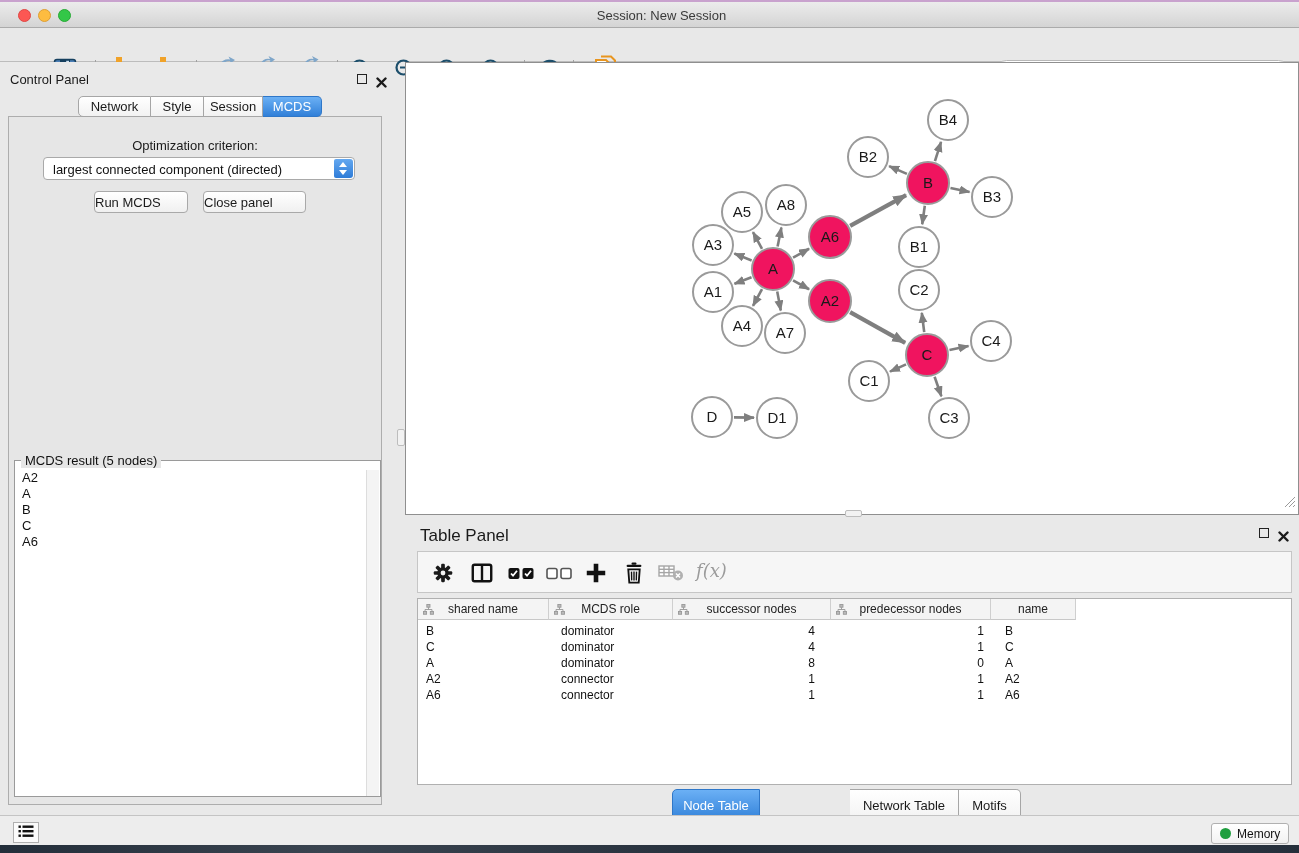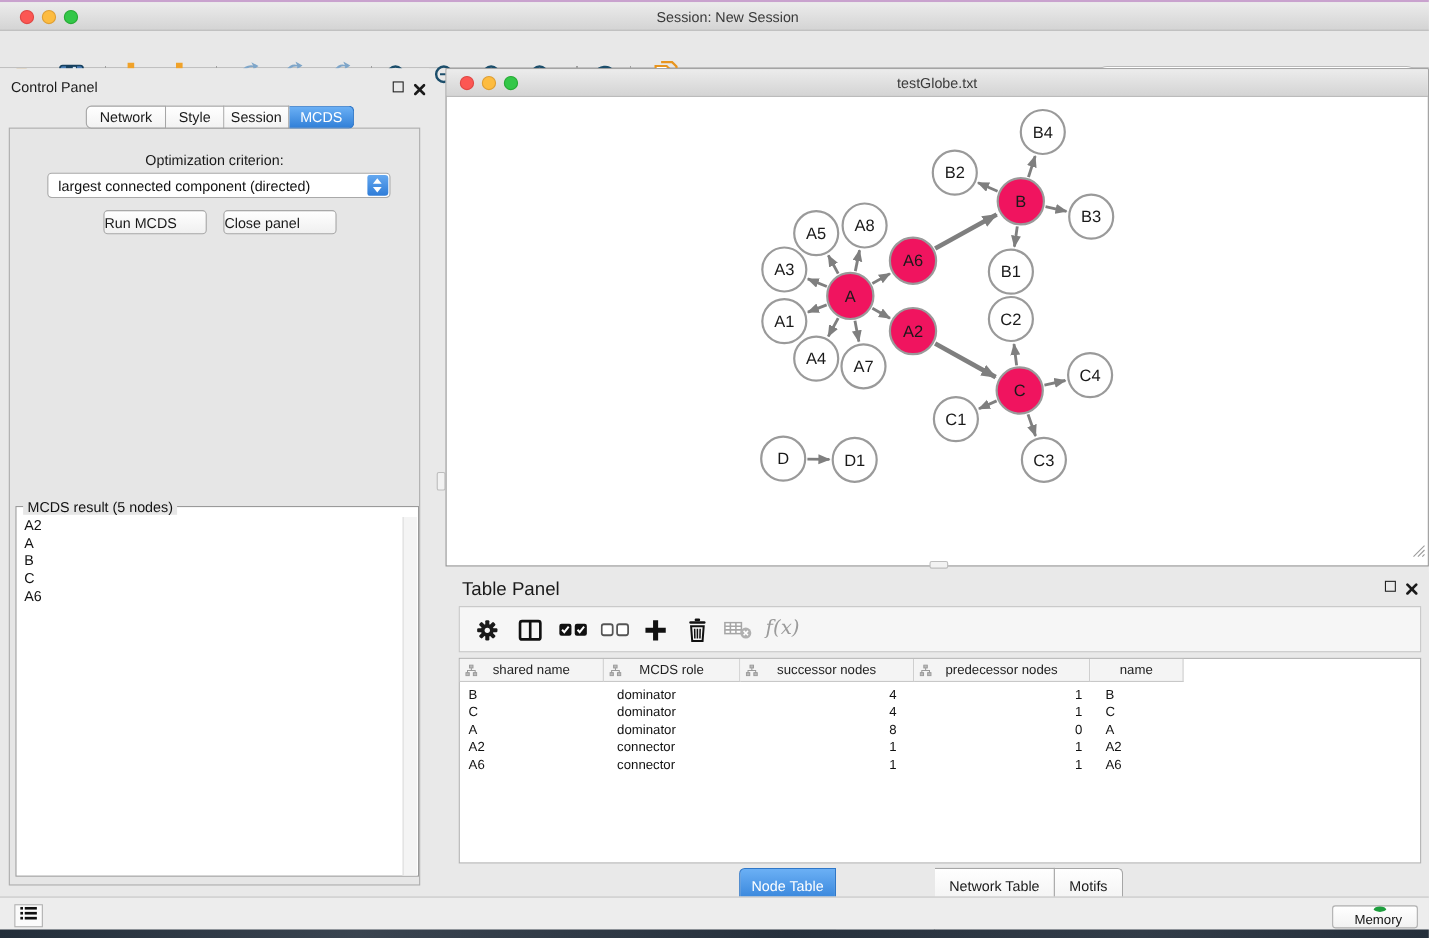--- a/index.html
+++ b/index.html
@@ -255,26 +255,20 @@
           <div class="mcds-item">C</div>
           <div class="mcds-item">A6</div>
         </div>
       <div class="abs" style="right:1px;top:9px;width:13px;height:326px;background:#f4f4f4;border-left:1px solid #dddddd;"></div>
     </div>
   </div>
 
   <div class="abs grip" style="left:397px;top:429px;width:8px;height:17px;"></div>
 
   <div class="abs" style="left:405px;top:62px;width:894px;height:453px;border:1px solid #8f8f8f;background:#ffffff;">
-    <div class="titlebar abs" style="left:0;top:0;width:892px;height:25px;">
-      <div class="tl red" style="left:12px;top:6px;"></div>
-      <div class="tl yel" style="left:32px;top:6px;"></div>
-      <div class="tl grn" style="left:52px;top:6px;"></div>
-      <div class="wtitle abs" style="top:5px;">testGlobe.txt</div>
-    </div>
     <svg class="abs" style="left:0;top:25px;" width="892" height="426" viewBox="0 0 892 426">
       <defs>
         <marker id="arr" markerUnits="userSpaceOnUse" markerWidth="12" markerHeight="10" refX="10" refY="4.5" orient="auto">
             <path d="M0,0 L11,4.5 L0,9 Z" fill="#7f7f7f"></path>
           </marker>
         <marker id="arrT" markerUnits="userSpaceOnUse" markerWidth="16" markerHeight="13" refX="13" refY="5.5" orient="auto">
             <path d="M0,0 L14,5.5 L0,11 Z" fill="#7f7f7f"></path>
           </marker>
       </defs>
       <g id="graph-edges">
@@ -569,21 +563,21 @@
     <div class="abs" style="left:13px;top:6px;width:26px;height:21px;border:1px solid #b0b0b0;background:#fbfbfb;display:flex;align-items:center;justify-content:center;">
       <span><svg width="16" height="13" viewBox="0 0 16 13" fill="#111">
             <rect x="0.5" y="0.5" width="2.4" height="2.4"></rect>
             <rect x="4.5" y="0.5" width="11" height="2.4"></rect>
             <rect x="0.5" y="5" width="2.4" height="2.4"></rect>
             <rect x="4.5" y="5" width="11" height="2.4"></rect>
             <rect x="0.5" y="9.5" width="2.4" height="2.4"></rect>
             <rect x="4.5" y="9.5" width="11" height="2.4"></rect>
           </svg></span>
     </div>
-    <div class="abs" style="left:1211px;top:7px;width:78px;height:21px;border:1px solid #b0b0b0;border-radius:3px;background:linear-gradient(#ffffff,#f2f2f2);display:flex;align-items:center;flex-direction:column;">
+    <div class="abs" style="left:1211px;top:7px;width:78px;height:21px;border:1px solid #b0b0b0;border-radius:3px;background:linear-gradient(#ffffff,#f2f2f2);display:flex;align-items:center;">
       <span style="width:11px;height:11px;border-radius:50%;background:#1e9e3e;margin-left:8px;"></span>
       <span style="font-size:12px;color:#111;margin-left:6px;">Memory</span>
     </div>
   </div>
 
   <div class="abs" style="left:0;top:845px;width:1299px;height:8px;background:linear-gradient(90deg,#232e3a,#3a4450 25%,#27313d 55%,#323c48 80%,#252f3b);"></div>
 
 </div>
 
 </body></html>

